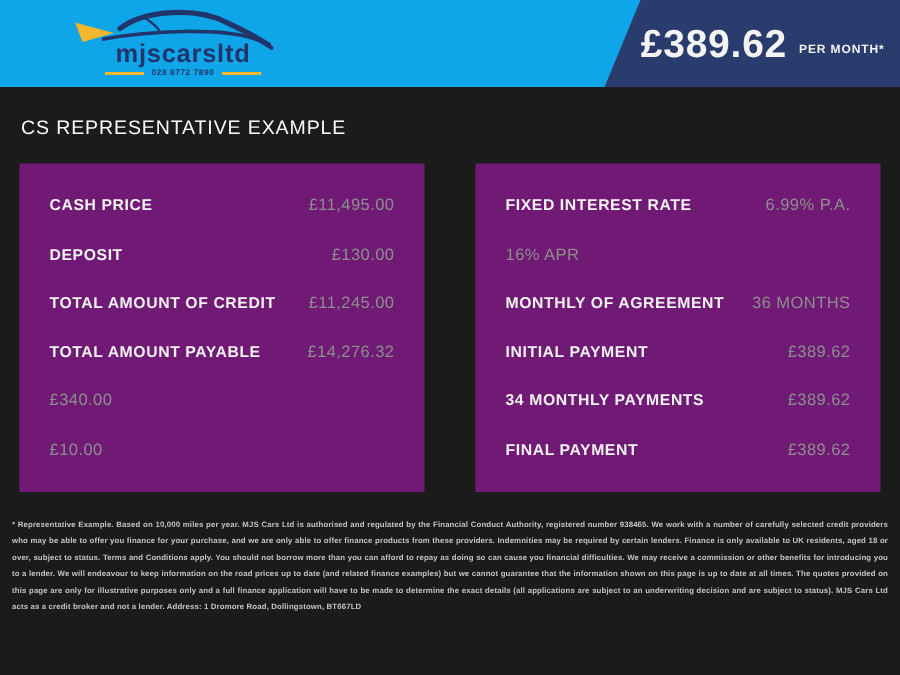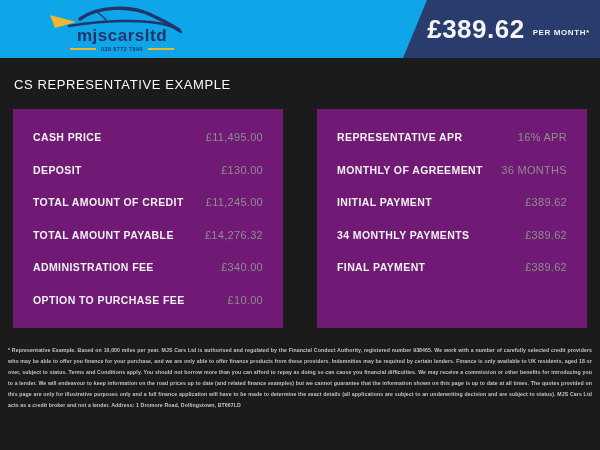--- a/index.html
+++ b/index.html
@@ -107,33 +107,34 @@
     <span class="lbl">TOTAL AMOUNT OF CREDIT</span>
     <span class="val">£11,245.00</span>
   </div>
 
   <div class="finance-row">
     <span class="lbl">TOTAL AMOUNT PAYABLE</span>
     <span class="val">£14,276.32</span>
   </div>
 
   <div class="finance-row">
-    <span class="lbl">ADMINISTRATION FEE</span>
     <span class="val">£340.00</span>
   </div>
 
   <div class="finance-row">
-    <span class="lbl">OPTION TO PURCHASE FEE</span>
     <span class="val">£10.00</span>
   </div>
 </div>
   <div class="panel">
+  <div class="finance-row">
+    <span class="lbl">FIXED INTEREST RATE</span>
+    <span class="val">6.99% P.A.</span>
+  </div>
 
   <div class="finance-row">
-    <span class="lbl">REPRESENTATIVE APR</span>
     <span class="val">16% APR</span>
   </div>
 
   <div class="finance-row">
     <span class="lbl">MONTHLY OF AGREEMENT</span>
     <span class="val">36 MONTHS</span>
   </div>
 
   <div class="finance-row">
     <span class="lbl">INITIAL PAYMENT</span>

